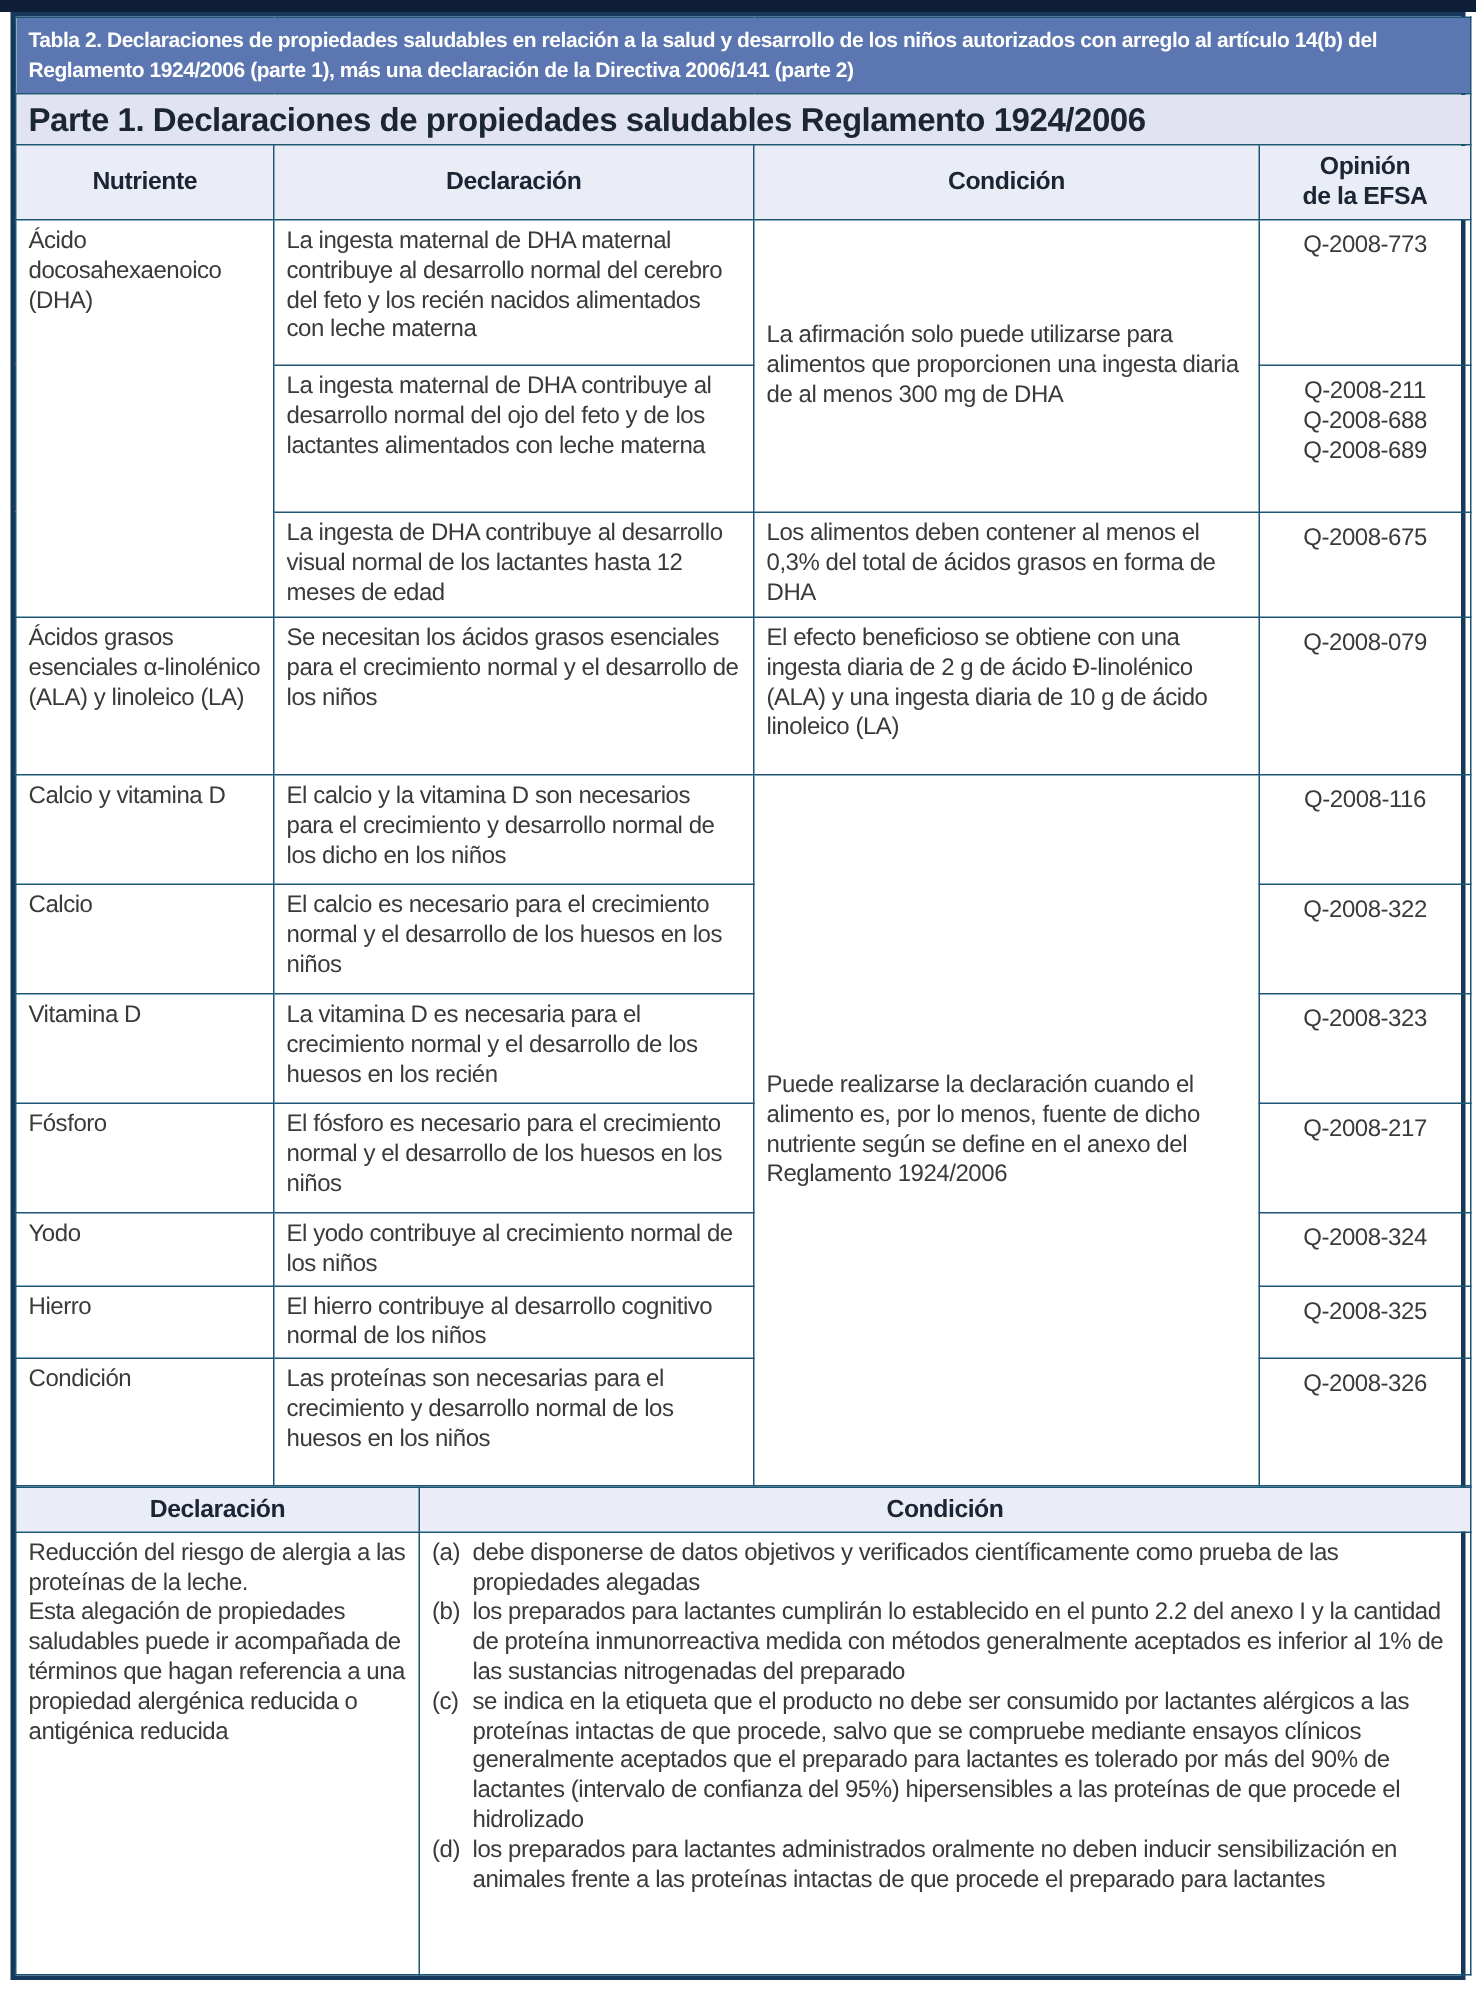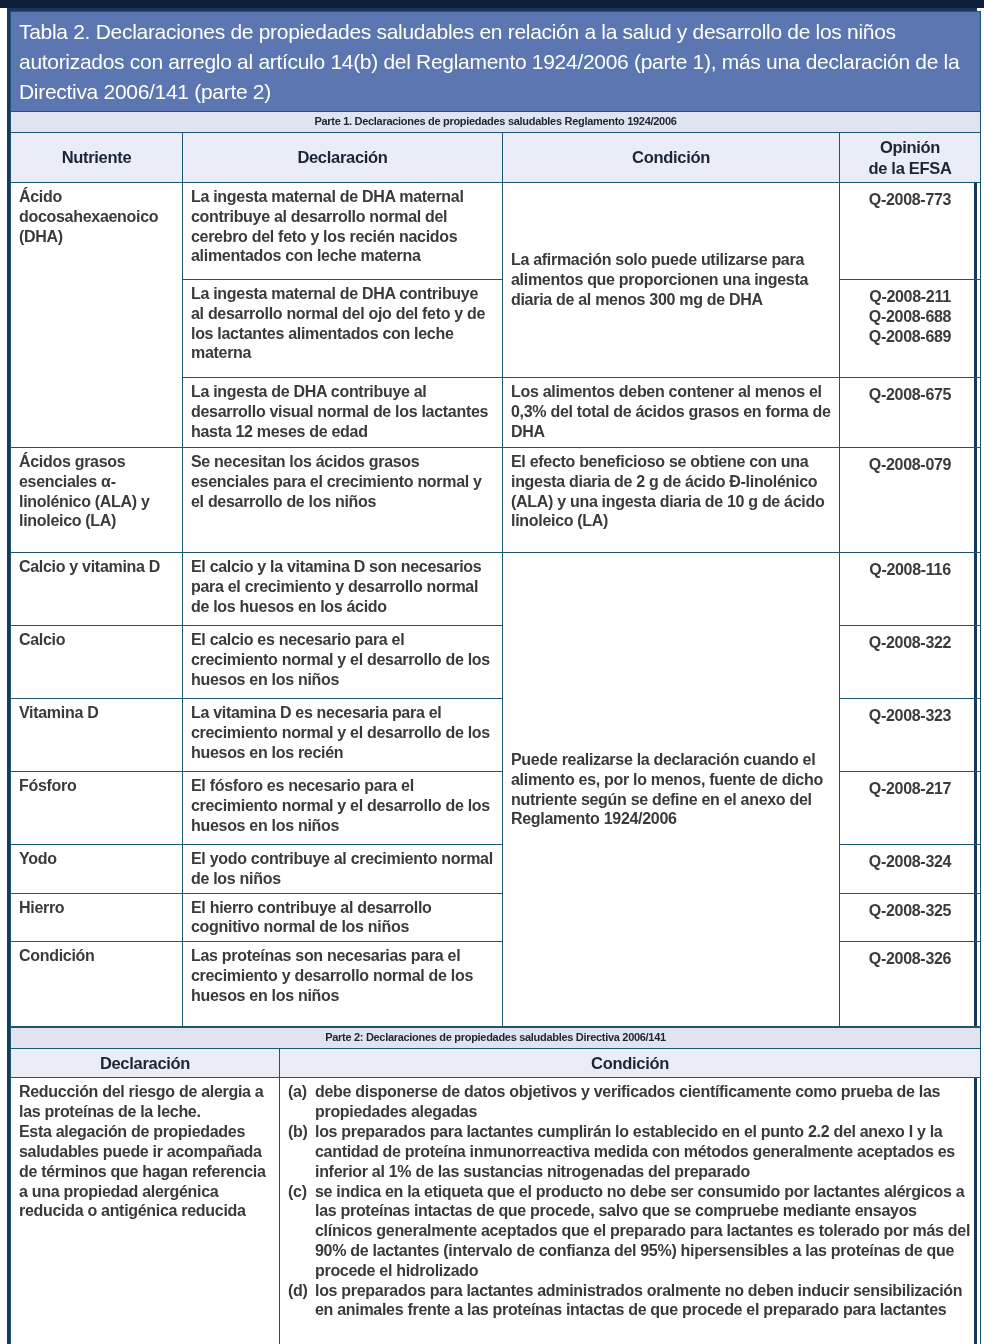--- a/index.html
+++ b/index.html
@@ -32,37 +32,36 @@
     border-collapse:collapse;
     table-layout:fixed;
   }
   td,th{
     border:1px solid var(--border);
     padding:4px 8px;
     vertical-align:top;
     font-size:16px;
     line-height:1.24;
     text-align:left;
-    font-weight:bold;
+    font-weight:normal;
     overflow:hidden;
   }
   .title-cell{
     background:var(--title-bg);
     color:var(--title-text);
-    font-weight:normal;
-    font-size:21px;
+    font-weight:bold;
+    font-size:14px;
     line-height:1.42;
     padding:5px 8px;
   }
   .part-header{
     background:var(--part-bg);
     color:var(--head-text);
     font-weight:bold;
-    font-size:11px;
-    text-align:center;
+    font-size:22px;
     padding:3px 8px;
   }
   .col-header{
     background:var(--colhead-bg);
     color:var(--head-text);
     font-weight:bold;
     font-size:16.5px;
     text-align:center;
     vertical-align:middle;
   }
@@ -139,21 +138,21 @@
 
       <tr class="r4">
         <td>Ácidos grasos esenciales α-linolénico (ALA) y linoleico (LA)</td>
         <td>Se necesitan los ácidos grasos esenciales para el crecimiento normal y el desarrollo de los niños</td>
         <td>El efecto beneficioso se obtiene con una ingesta diaria de 2 g de ácido Đ-linolénico (ALA) y una ingesta diaria de 10 g de ácido linoleico (LA)</td>
         <td class="opinion-cell">Q-2008-079</td>
       </tr>
 
       <tr class="r5">
         <td>Calcio y vitamina D</td>
-        <td>El calcio y la vitamina D son necesarios para el crecimiento y desarrollo normal de los huesos en los ácido</td>
+        <td>El calcio y la vitamina D son necesarios para el crecimiento y desarrollo normal de los dicho en los niños</td>
         <td rowspan="7" class="c-mid">Puede realizarse la declaración cuando el alimento es, por lo menos, fuente de dicho nutriente según se define en el anexo del Reglamento 1924/2006</td>
         <td class="opinion-cell">Q-2008-116</td>
       </tr>
       <tr class="r6">
         <td>Calcio</td>
         <td>El calcio es necesario para el crecimiento normal y el desarrollo de los huesos en los niños</td>
         <td class="opinion-cell">Q-2008-322</td>
       </tr>
       <tr class="r7">
         <td>Vitamina D</td>
@@ -183,23 +182,20 @@
     </tbody>
   </table>
 
   <table class="part2-table">
     <colgroup>
       <col style="width:269px">
         <col style="width:701px">
     </colgroup>
     <tbody>
       <tr>
-        <td colspan="2" class="part-header">Parte 2: Declaraciones de propiedades saludables Directiva 2006/141</td>
-      </tr>
-      <tr>
         <th class="col-header">Declaración</th>
         <th class="col-header">Condición</th>
       </tr>
       <tr class="p2row">
         <td class="pre">Reducción del riesgo de alergia a las proteínas de la leche.
 Esta alegación de propiedades saludables puede ir acompañada de términos que hagan referencia a una propiedad alergénica reducida o antigénica reducida</td>
         <td>
           <div class="cond-item">
             <span class="lbl">(a)</span>
             <span class="txt">debe disponerse de datos objetivos y verificados científicamente como prueba de las propiedades alegadas</span>

